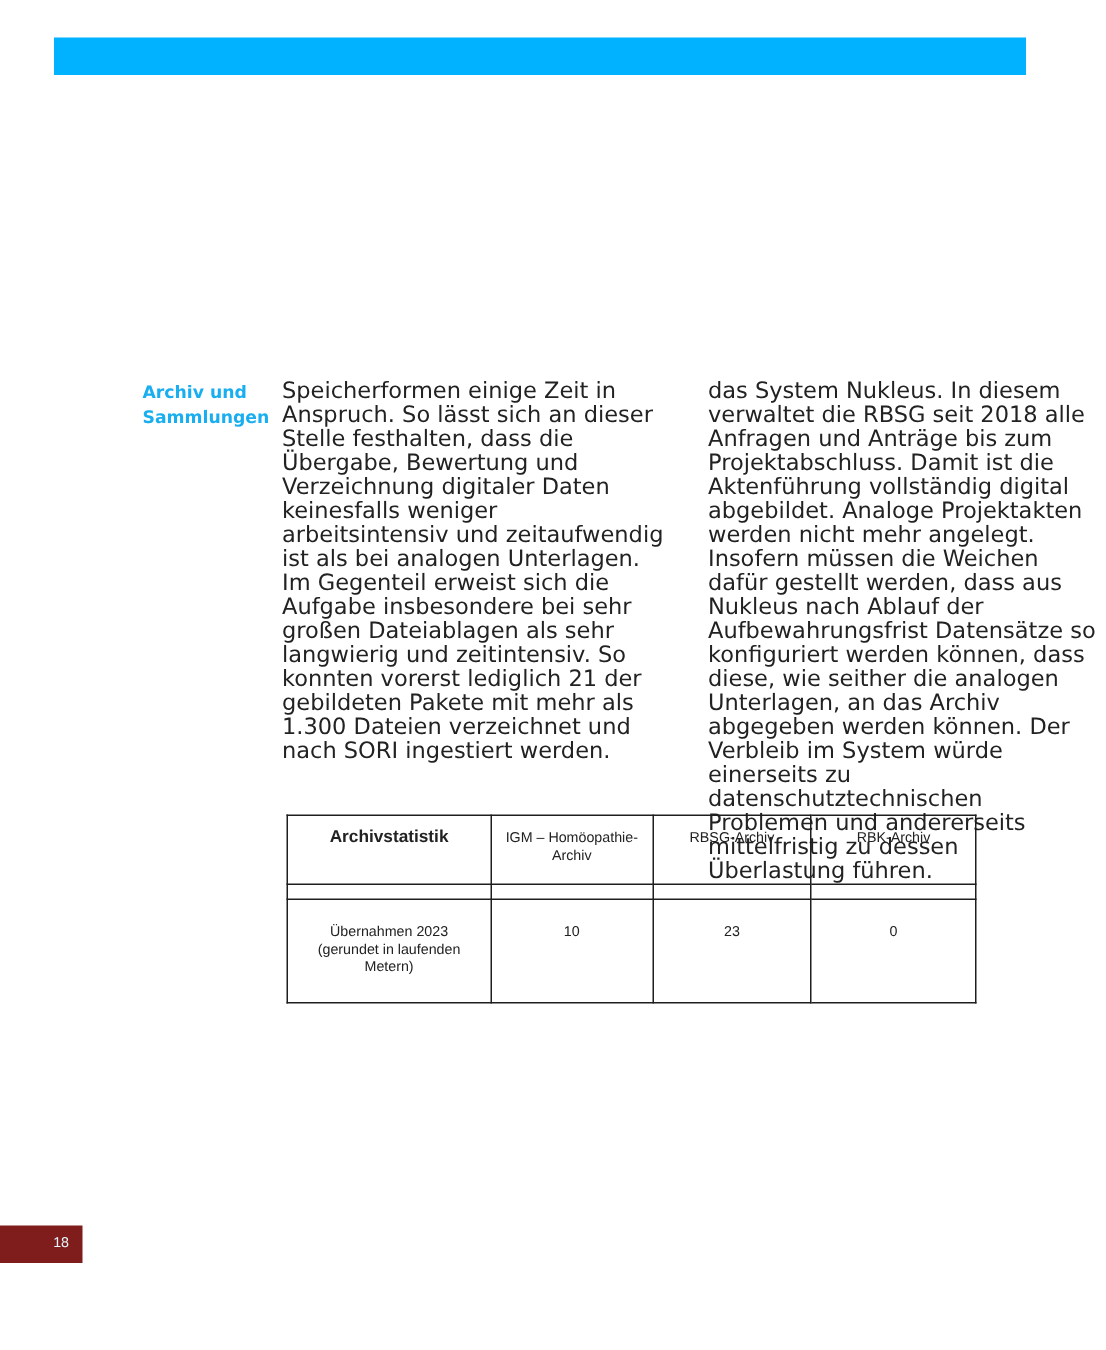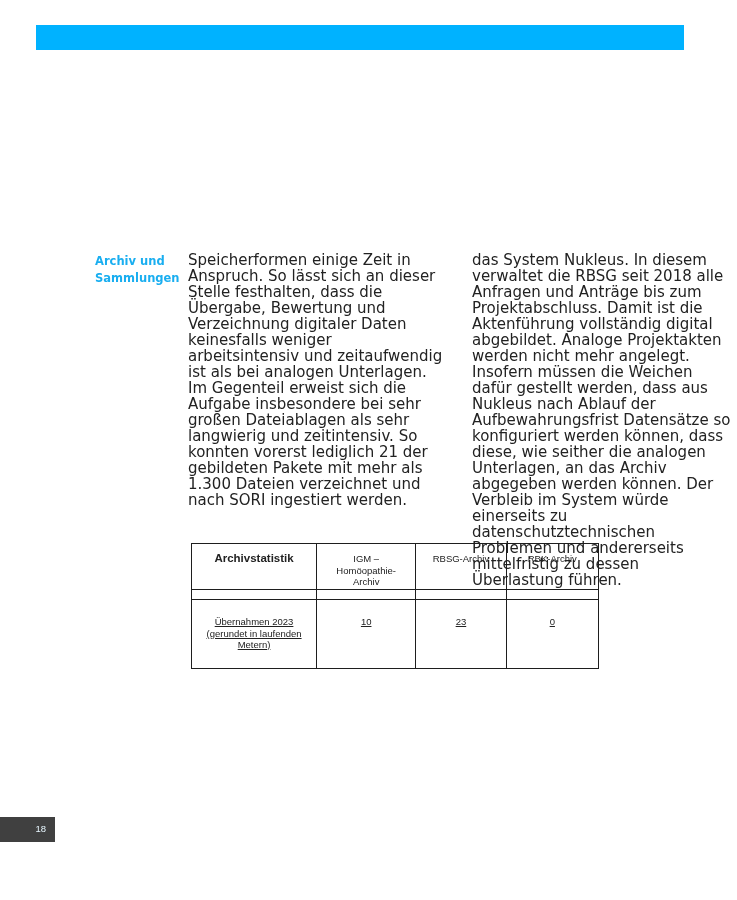--- a/index.html
+++ b/index.html
@@ -5,32 +5,32 @@
   html, body { margin:0; padding:0; }
   body { width:737px; height:900px; background:#ffffff; position:relative; overflow:hidden;
          font-family:"DejaVu Sans", sans-serif; color:#1a1a1a; }
   .topbar { position:absolute; left:36px; top:25px; width:648px; height:25px; background:#00b2ff; }
   .section-label { position:absolute; left:55px; top:253px; width:100px; font-size:11.5px; line-height:16.5px;
                    font-weight:bold; color:#19aef0;margin-left:40px; }
   .col { position:absolute; top:252px; font-size:15px; line-height:16px; color:#222;margin-left:19px; }
   .col p { margin:0; }
   .col1 { left:169px; width:255px; }
   .col2 { left:453px; width:260px; }
-  table.stats { position:absolute; left:191px; top:543px; width:408px; border-collapse:collapse;
+  table.stats { position:absolute; left:191px; top:543px; width:460px; border-collapse:collapse;
                 font-family:"Liberation Sans", sans-serif; font-size:9.5px; line-height:11.5px; color:#222; }
   table.stats td { border:1.5px solid #1e1e1e; text-align:center; vertical-align:top; padding:0 6px; }
   table.stats tr.r0 td { height:36px; padding-top:9px; }
   table.stats tr.r1 td { height:52px; padding-top:7px; }
   table.stats tr.r2 td { height:37px; padding-top:9px; }
   table.stats tr.spacer td { height:9px; padding:0; }
-  table.stats tr.r3 td { height:52px; padding-top:16px;text-decoration:underline; }
+  table.stats tr.r3 td { height:52px; padding-top:16px; }
   table.stats tr.r4 td { height:36px; padding-top:8px; }
   table.stats .hdr-main { font-size:11.5px; font-weight:bold; padding-top:10px; }
   .multiline { white-space:pre-line; }
-  .pagebox { position:absolute; left:0; top:817px; width:55px; height:25px; background:#404040; }
+  .pagebox { position:absolute; left:0; top:817px; width:55px; height:25px; background:#7f1d1d; }
   .pagenum { position:absolute; right:9px; top:6px; font-size:9.5px; color:#e8f7ff; font-family:"Liberation Sans", sans-serif; }
 </style>
 </head>
 <body>
 
 <div class="topbar"></div>
 
 <div class="section-label multiline">Archiv und
 Sammlungen</div>
 

